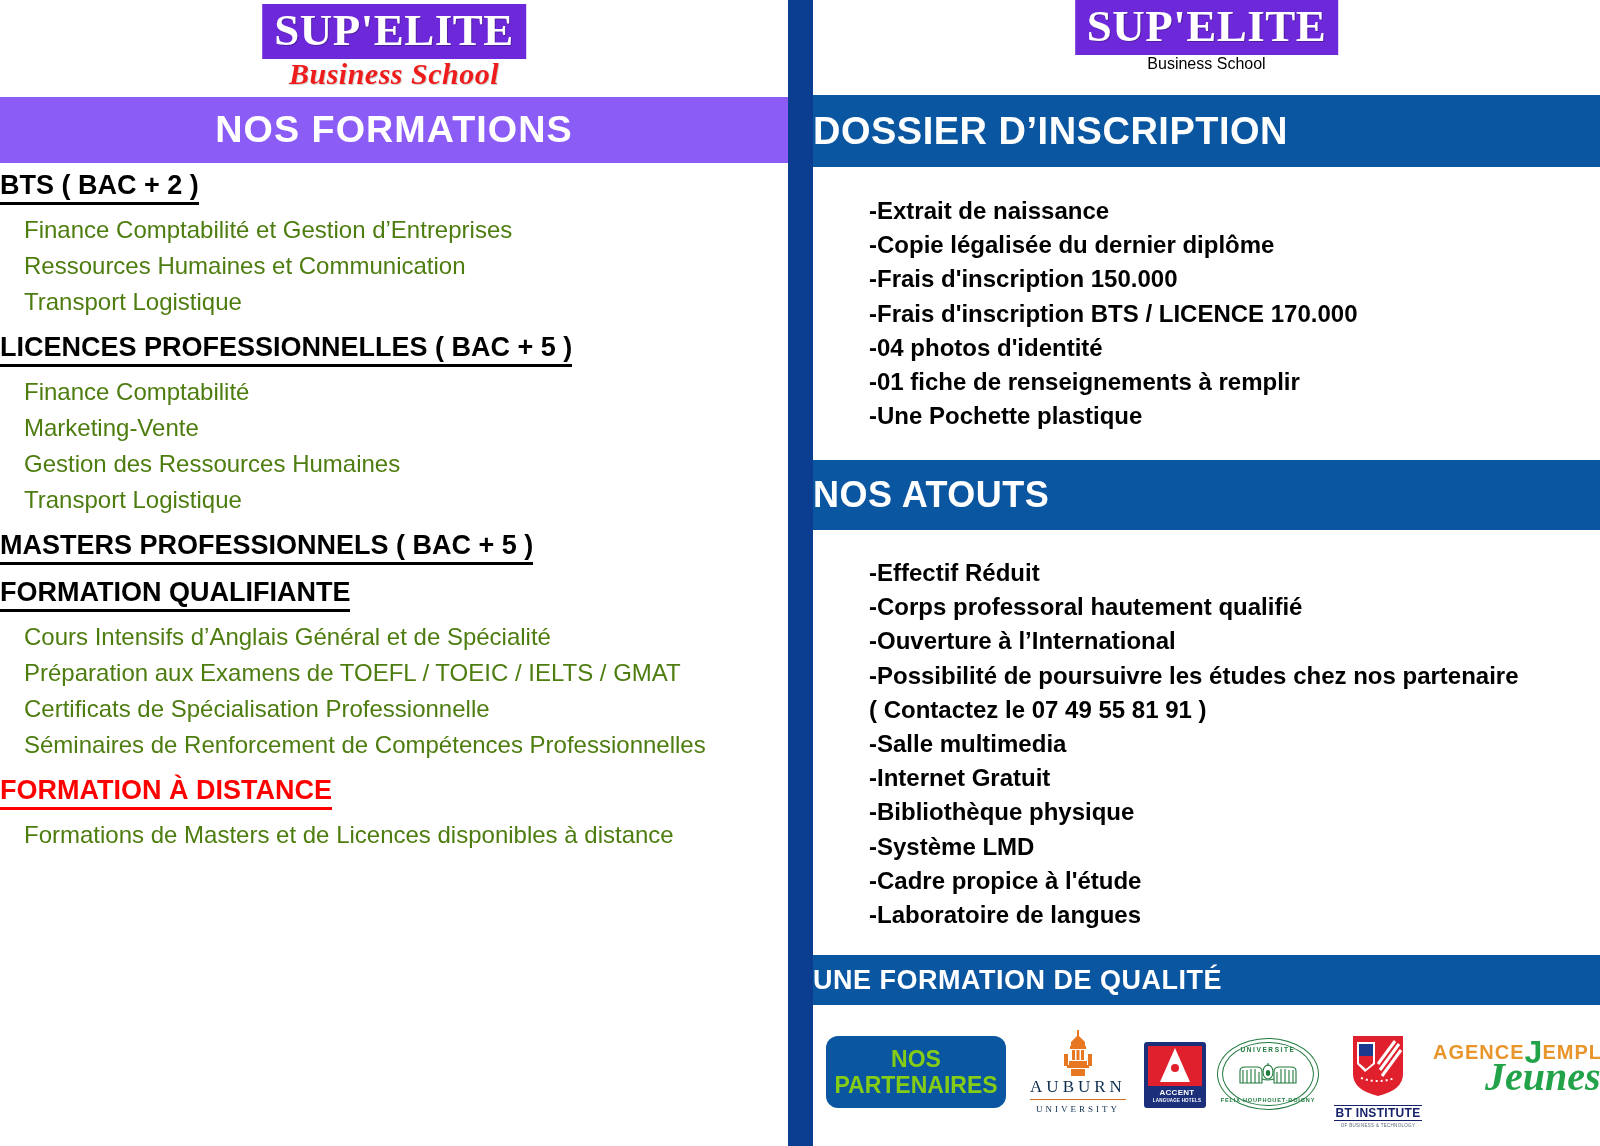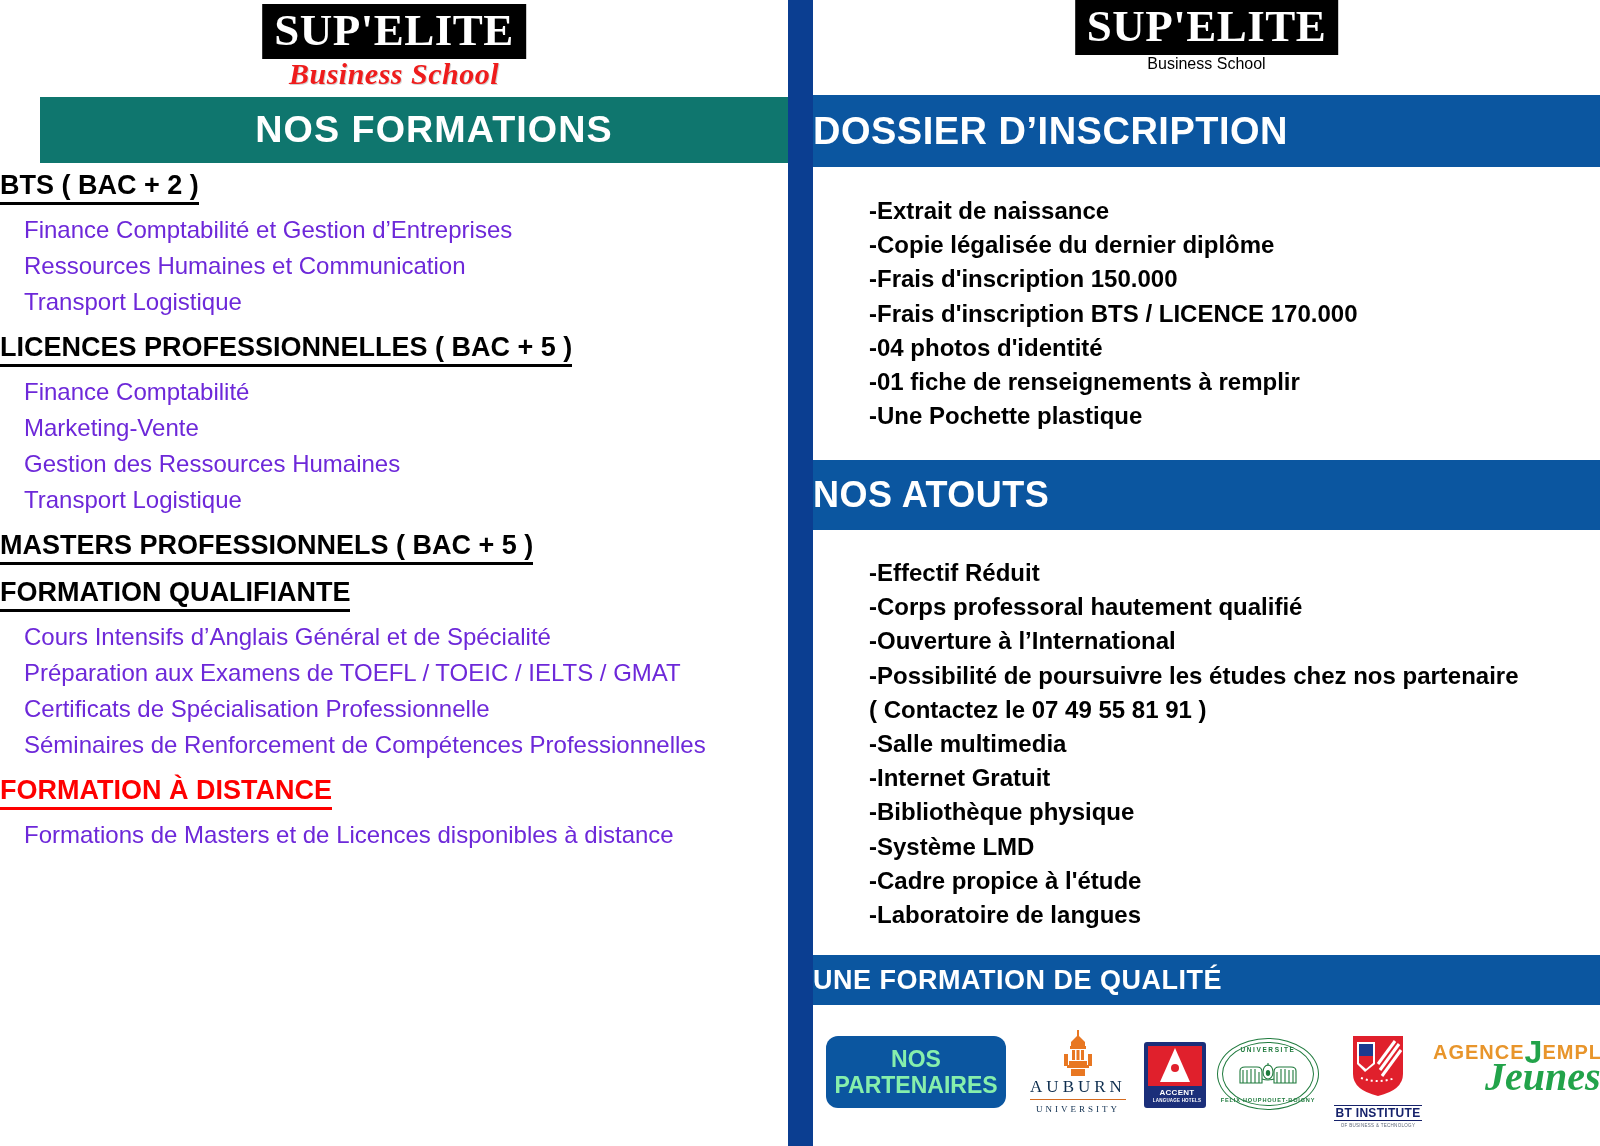--- a/index.html
+++ b/index.html
@@ -19,21 +19,21 @@
     position:absolute;left:788px;top:0;width:25px;height:1146px;
     background:#0b3e91;
   }
 
   
   .left{position:absolute;left:0;top:0;width:788px;height:1146px;}
 
   .logo-wrap{position:absolute;left:0;top:0;width:788px;height:97px;}
   .logo{position:absolute;left:50%;top:4px;transform:translateX(-50%);text-align:center;}
   .logo-box{
-    background:#000000;
+    background:#6d28d9;
     padding:1px 12px 4px 12px;
     display:inline-block;
   }
   .logo-box .t1{
     font-family:"Liberation Serif", serif;
     font-weight:bold;
     color:#ffffff;
     font-size:45px;
     line-height:50px;
     letter-spacing:0.5px;
@@ -48,22 +48,21 @@
     font-size:30px;
     line-height:32px;
     margin-top:-1px;
     letter-spacing:0.5px;
     white-space:nowrap;
     text-shadow:1px 1px 0 rgba(0,0,0,.18);
   }
 
   .red-band{
     position:absolute;left:0;top:97px;width:788px;height:66px;
-    background:#0f766e;
-    margin-left:40px;
+    background:#8b5cf6;
   }
   .red-band .bt{
     position:absolute;left:0;right:0;top:50%;transform:translateY(-50%);
     text-align:center;color:#fff;font-size:37px;font-weight:bold;
     letter-spacing:1px;
     font-family:"Liberation Sans", sans-serif;
     transform:translateY(-50%) scaleX(1.02);
   }
 
   .left-body{position:absolute;left:0;top:170px;width:788px;}
@@ -72,21 +71,21 @@
     font-size:27px;font-weight:bold;color:#000;
     display:inline-block;
     border-bottom:3px solid #000;
     padding-bottom:1px;
     white-space:nowrap;
   }
   .sect-head.red{color:#fe0000;border-bottom-color:#fe0000;}
   .sect-block{}
   .sect-items{margin-left:24px;margin-top:7px;}
   .sect-items .it{
-    font-size:24px;color:#6d28d9;line-height:36px;white-space:nowrap;
+    font-size:24px;color:#4d7c0f;line-height:36px;white-space:nowrap;
   }
 
   
   .right{position:absolute;left:813px;top:0;width:787px;height:1146px;}
 
   .logo-wrap2{position:absolute;left:0;top:0;width:787px;height:95px;}
   .logo2{position:absolute;left:50%;top:0px;transform:translateX(-50%);text-align:center;}
 
   .blue-band{
     position:absolute;left:0;width:787px;background:#0b56a0;
@@ -111,21 +110,21 @@
   #atouts-list{top:556px;}
 
   
   .partners{position:absolute;left:0;top:1020px;width:787px;height:126px;}
   .part-badge{
     position:absolute;left:13px;top:16px;width:180px;height:72px;
     background:#0b56a0;border-radius:12px;
     display:flex;align-items:center;justify-content:center;
   }
   .part-badge span{
-    color:#86efac;font-weight:bold;font-size:23px;line-height:26px;text-align:center;
+    color:#84cc16;font-weight:bold;font-size:23px;line-height:26px;text-align:center;
   }
   .logos{position:absolute;left:205px;top:6px;width:580px;height:120px;}
   .lg{position:absolute;text-align:center;}
 
   
   #lg-auburn{left:0px;top:4px;width:120px;}
   #lg-auburn .nm{
     font-family:"Liberation Serif", serif;color:#0d2d4e;font-size:17px;
     letter-spacing:4px;font-weight:normal;margin-top:1px;
     border-bottom:1.5px solid #d46a1e;padding-bottom:2px;display:inline-block;

